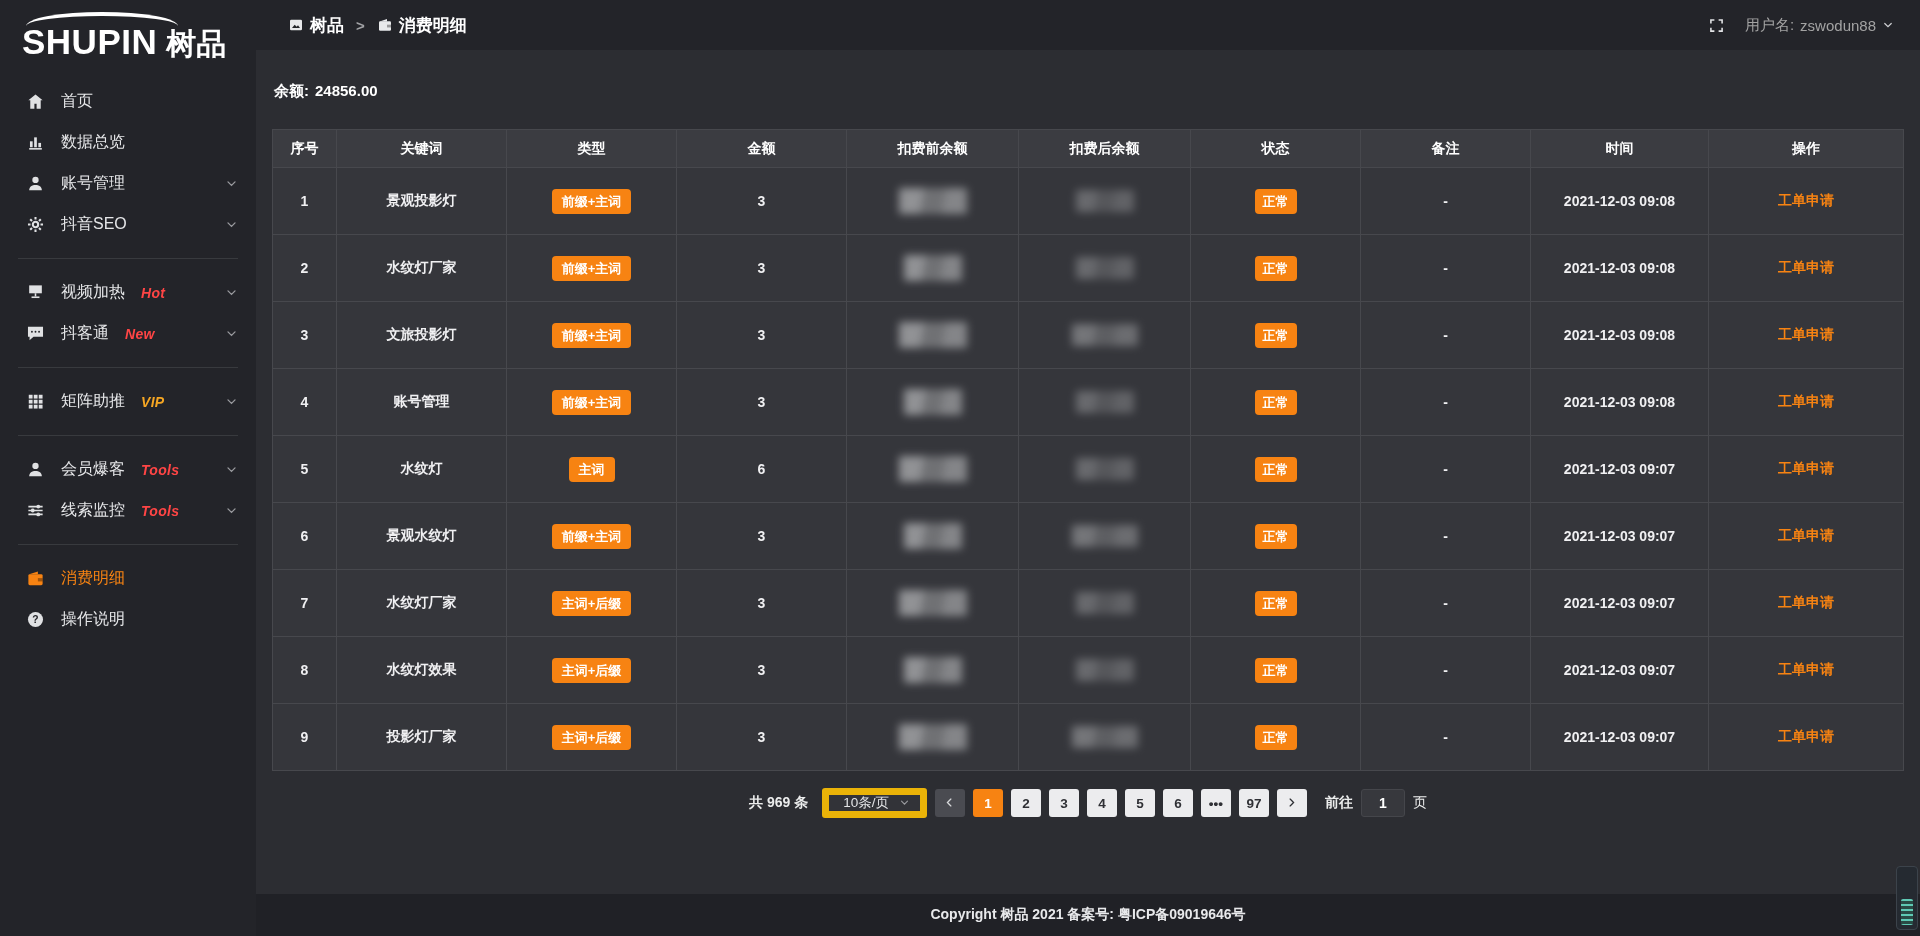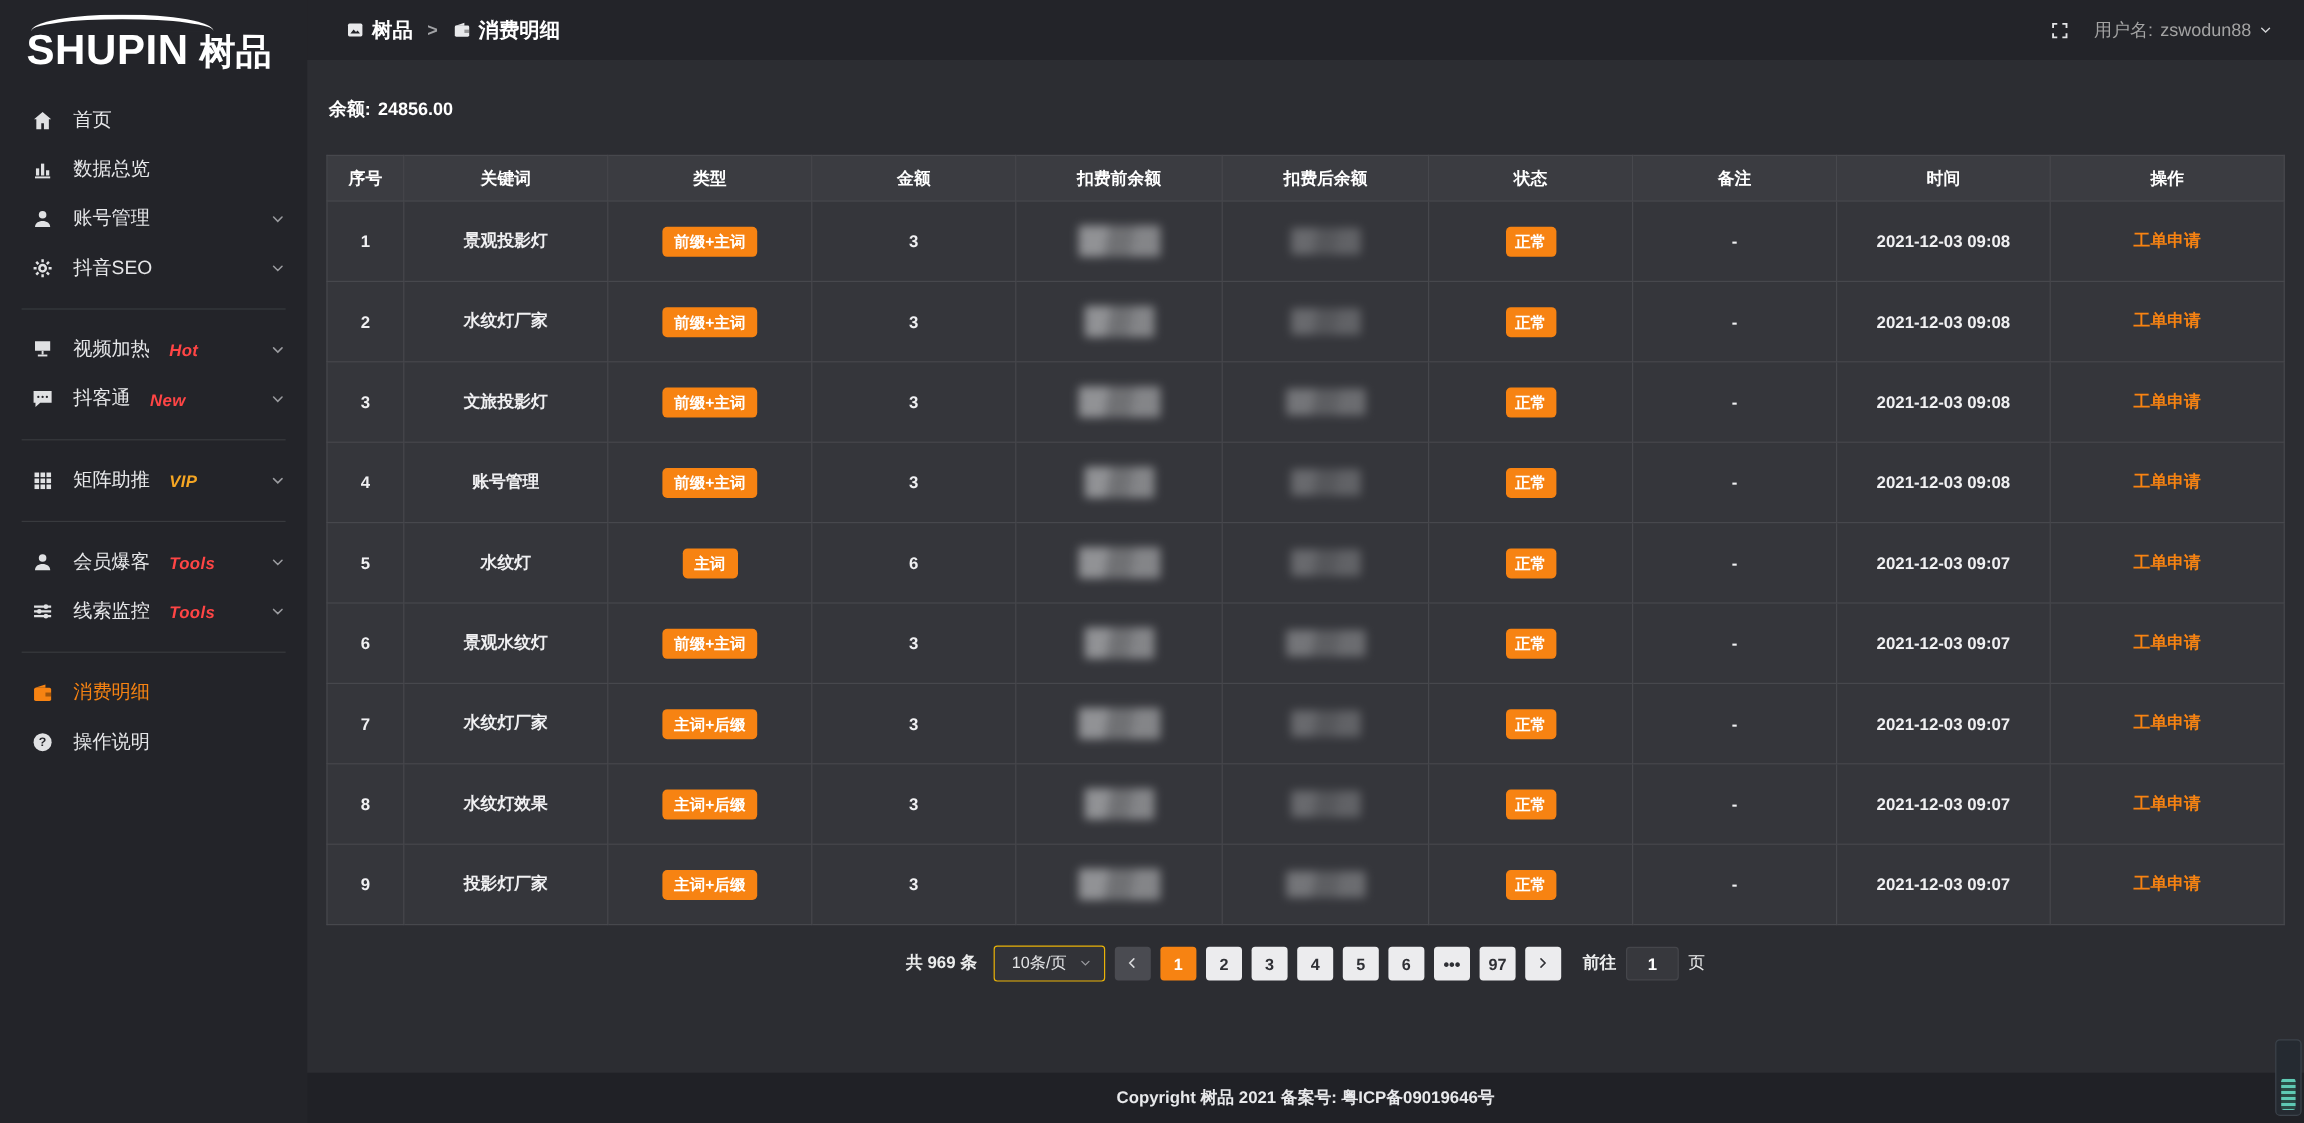--- a/index.html
+++ b/index.html
@@ -52,21 +52,21 @@
   .blur-block { display:inline-block; vertical-align:middle; border-radius:2px;
     background:linear-gradient(100deg,#9b9c9f 0 35%,#77787b 35% 65%,#8d8e91 65%); filter:blur(4px); }
   .blur-pre { width:68px; height:26px; opacity:.9; }
   .blur-post { width:58px; height:22px; opacity:.5; }
   tr:nth-child(even) .blur-pre { width:58px; }
   tr:nth-child(3n) .blur-post { width:66px; opacity:.62; }
   .action-link { color:#f78312; cursor:pointer; font-weight:bold; }
   
   .pagination { display:flex; align-items:center; justify-content:center; gap:8px; margin-top:17px; font-size:14px; color:#eceded; }
   .pg-total { margin-right:6px; font-weight:bold; }
-  .pg-size { display:inline-flex; align-items:center; gap:10px; background:#323338; border:1px solid #eab308;
+  .pg-size { display:inline-flex; align-items:center; gap:10px; background:#323338; border:7px solid #eab308;
     border-radius:3px; height:30px; padding:0 10px 0 14px; color:#e3e4e6; cursor:pointer; font-size:13.5px; }
   .pg-size svg { width:11px; height:11px; color:#9a9b9f; }
   .pg-btn { min-width:30px; height:28px; padding:0 6px; border-radius:3px; background:#ececee; color:#2f3035;
     display:inline-flex; align-items:center; justify-content:center; font-weight:bold; cursor:pointer; font-size:13.5px; }
   .pg-btn svg { width:11px; height:11px; }
   .pg-btn.active { background:#f78312; color:#fff; }
   .pg-prev { background:#4a4b51; color:#d8d9db; }
   .pg-goto-label { margin-left:10px; font-weight:bold; }
   .pg-input { width:44px; height:28px; background:#37383d; border:1px solid #45464b; border-radius:3px;
     color:#fff; text-align:center; font-size:14px; font-weight:bold; font-family:inherit; }

